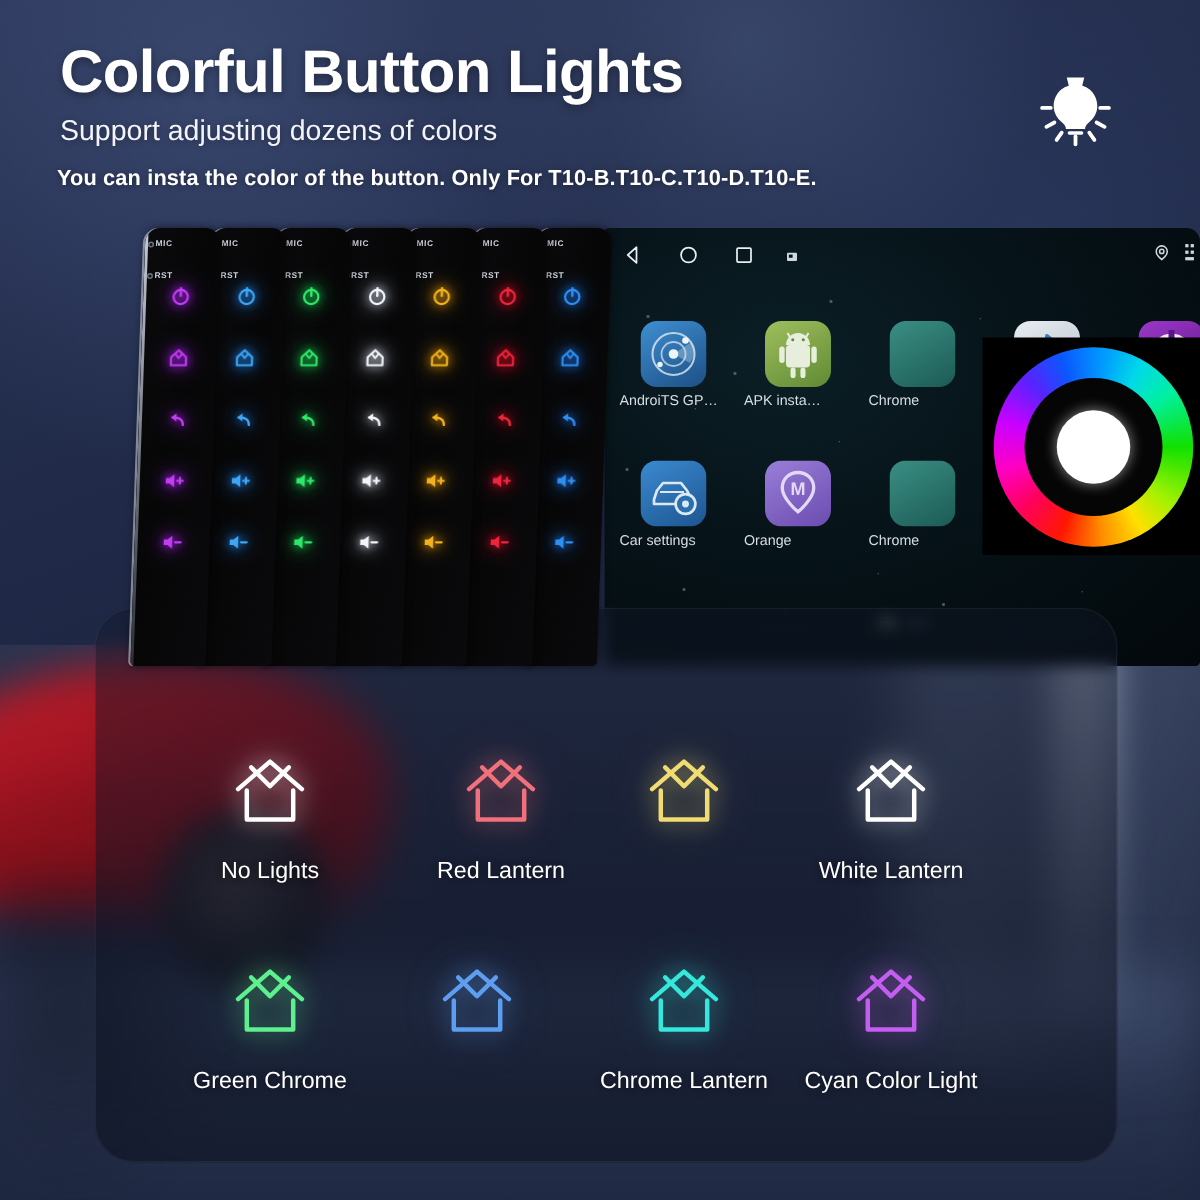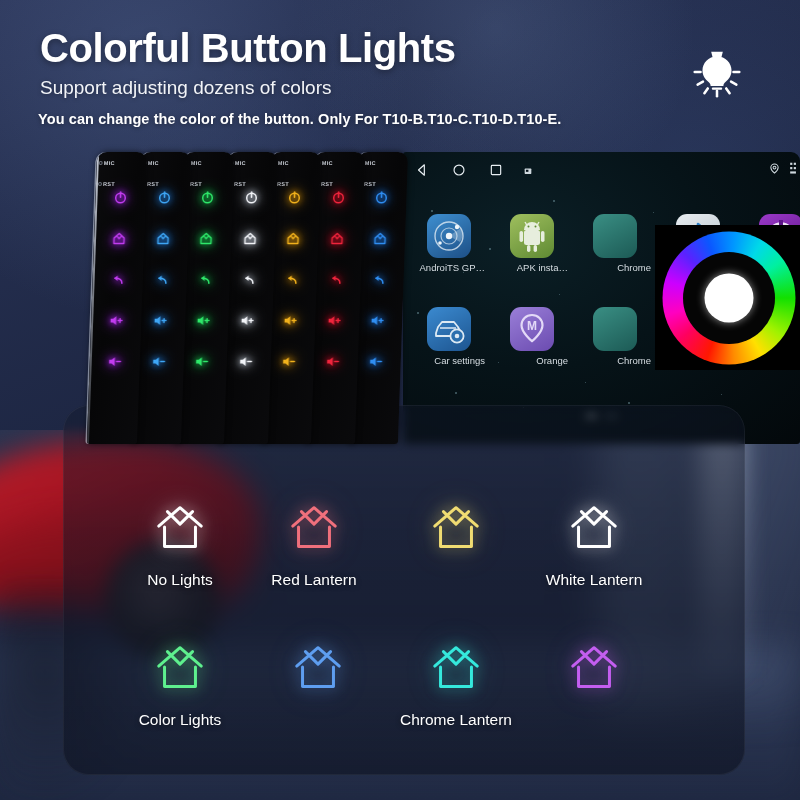--- a/index.html
+++ b/index.html
@@ -113,21 +113,21 @@
   
   #screen{
     position:absolute; left:311px; top:0; width:397px; height:292px;
     background:
       radial-gradient(ellipse at 30% 30%, #0b1f26 0%, #061318 45%, #03080b 100%);
     border-radius:3px 9px 3px 3px; overflow:hidden;
   }
   .star{ position:absolute; background:#8fb7c4; border-radius:50%; opacity:.45; }
   #statusbar{ position:absolute; left:0; top:0; width:397px; height:32px; }
   .nav-ico{ position:absolute; top:11px; }
-  .appcell{ position:absolute; width:72px; text-align:right; }
+  .appcell{ position:absolute; width:72px; text-align:left; }
   .appicon{
     width:44px; height:44px; margin:0 auto; border-radius:11px;
     position:relative; overflow:hidden;
   }
   .applabel{
     margin-top:4px; font-size:9.5px; color:#d7dee3; white-space:nowrap;
     overflow:hidden; text-overflow:ellipsis;
   }
   #pagedots{ position:absolute; left:0; top:251px; width:397px; text-align:center; }
   .dot{ display:inline-block; width:11px; height:2.5px; border-radius:2px; margin:0 2px; }
@@ -180,21 +180,21 @@
   <div id="bg-pillar"></div>
   <div id="car-body"></div>
   <div id="car-body2"></div>
   <div id="car-wheel"></div>
   <div id="bg-dark-l"></div>
 </div>
 
 <div id="header">
   <div id="page-subtitle">Support adjusting dozens of colors</div>
   <div id="page-title">Colorful Button Lights</div>
-  <div id="page-note">You can change the color of the button.  Only For T10-B.T10-C.T10-D.T10-E.</div>
+  <div id="page-note">You can insta the color of the button.  Only For T10-B.T10-C.T10-D.T10-E.</div>
   <svg id="bulb-icon" viewBox="0 0 64 64">
     <path d="M26 12 h12 l-1.5 6 h-9 z" fill="#fff"></path>
     <path d="M32 17 c-9 0-15 6.6-15 14.6 0 5.4 3 9 6 11.6 1.6 1.4 2.4 2.6 2.4 4.2 h13.2 c0-1.6 .8-2.8 2.4-4.2 3-2.6 6-6.2 6-11.6 C47 23.6 41 17 32 17 z" fill="#fff"></path>
     <rect x="26.6" y="49" width="10.8" height="2.4" rx="1.2" fill="#fff"></rect>
     <g stroke="#fff" stroke-width="2.6" stroke-linecap="round">
       <line x1="9" y1="33" x2="15" y2="33"></line>
       <line x1="49" y1="33" x2="55" y2="33"></line>
       <line x1="12" y1="46" x2="17.5" y2="43"></line>
       <line x1="52" y1="46" x2="46.5" y2="43"></line>
       <line x1="19" y1="55" x2="22.5" y2="50"></line>
@@ -574,21 +574,21 @@
 
 <div id="lights-card">
     <div class="lightcell" style="left:42px;top:95px">
            <svg class="house" width="58" height="58" viewBox="0 0 60 60" style="filter:drop-shadow(0 0 7px #ffffff88) drop-shadow(0 0 14px #ffffff44)">
     <path d="M8 27 L30 8 L52 27" fill="none" stroke="#ffffff" stroke-width="3.1" stroke-linecap="round" stroke-linejoin="round"></path>
     <path d="M17 12 L30 25 L43 12" fill="none" stroke="#ffffff" stroke-width="3.1" stroke-linecap="round" stroke-linejoin="round"></path>
     <path d="M14 28 V48 H46 V28" fill="none" stroke="#ffffff" stroke-width="3.1" stroke-linecap="round" stroke-linejoin="round"></path>
   </svg>
            <div class="lightlabel">No Lights</div>
          </div>
-    <div class="lightcell" style="left:176px;top:95px">
+    <div class="lightcell" style="left:196px;top:95px">
            <svg class="house" width="58" height="58" viewBox="0 0 60 60" style="filter:drop-shadow(0 0 7px #f0707c88) drop-shadow(0 0 14px #f0707c44)">
     <path d="M8 27 L30 8 L52 27" fill="none" stroke="#f0707c" stroke-width="3.1" stroke-linecap="round" stroke-linejoin="round"></path>
     <path d="M17 12 L30 25 L43 12" fill="none" stroke="#f0707c" stroke-width="3.1" stroke-linecap="round" stroke-linejoin="round"></path>
     <path d="M14 28 V48 H46 V28" fill="none" stroke="#f0707c" stroke-width="3.1" stroke-linecap="round" stroke-linejoin="round"></path>
   </svg>
            <div class="lightlabel">Red Lantern</div>
          </div>
     <div class="lightcell" style="left:318px;top:95px">
            <svg class="house" width="58" height="58" viewBox="0 0 60 60" style="filter:drop-shadow(0 0 7px #f0dc7288) drop-shadow(0 0 14px #f0dc7244)">
     <path d="M8 27 L30 8 L52 27" fill="none" stroke="#f0dc72" stroke-width="3.1" stroke-linecap="round" stroke-linejoin="round"></path>
@@ -603,21 +603,21 @@
     <path d="M14 28 V48 H46 V28" fill="none" stroke="#ffffff" stroke-width="3.1" stroke-linecap="round" stroke-linejoin="round"></path>
   </svg>
            <div class="lightlabel">White Lantern</div>
          </div>
     <div class="lightcell" style="left:42px;top:235px">
            <svg class="house" width="58" height="58" viewBox="0 0 60 60" style="filter:drop-shadow(0 0 7px #5ef08e88) drop-shadow(0 0 14px #5ef08e44)">
     <path d="M8 27 L30 8 L52 27" fill="none" stroke="#5ef08e" stroke-width="3.1" stroke-linecap="round" stroke-linejoin="round"></path>
     <path d="M17 12 L30 25 L43 12" fill="none" stroke="#5ef08e" stroke-width="3.1" stroke-linecap="round" stroke-linejoin="round"></path>
     <path d="M14 28 V48 H46 V28" fill="none" stroke="#5ef08e" stroke-width="3.1" stroke-linecap="round" stroke-linejoin="round"></path>
   </svg>
-           <div class="lightlabel">Color Lights</div>
+           <div class="lightlabel">Green Chrome</div>
          </div>
     <div class="lightcell" style="left:180px;top:235px">
            <svg class="house" width="58" height="58" viewBox="0 0 60 60" style="filter:drop-shadow(0 0 7px #5e9ef088) drop-shadow(0 0 14px #5e9ef044)">
     <path d="M8 27 L30 8 L52 27" fill="none" stroke="#5e9ef0" stroke-width="3.1" stroke-linecap="round" stroke-linejoin="round"></path>
     <path d="M17 12 L30 25 L43 12" fill="none" stroke="#5e9ef0" stroke-width="3.1" stroke-linecap="round" stroke-linejoin="round"></path>
     <path d="M14 28 V48 H46 V28" fill="none" stroke="#5e9ef0" stroke-width="3.1" stroke-linecap="round" stroke-linejoin="round"></path>
   </svg>
          </div>
     <div class="lightcell" style="left:318px;top:235px">
            <svg class="house" width="58" height="58" viewBox="0 0 60 60" style="filter:drop-shadow(0 0 7px #35e8dc88) drop-shadow(0 0 14px #35e8dc44)">
@@ -626,14 +626,15 @@
     <path d="M14 28 V48 H46 V28" fill="none" stroke="#35e8dc" stroke-width="3.1" stroke-linecap="round" stroke-linejoin="round"></path>
   </svg>
            <div class="lightlabel">Chrome Lantern</div>
          </div>
     <div class="lightcell" style="left:456px;top:235px">
            <svg class="house" width="58" height="58" viewBox="0 0 60 60" style="filter:drop-shadow(0 0 7px #c45ef088) drop-shadow(0 0 14px #c45ef044)">
     <path d="M8 27 L30 8 L52 27" fill="none" stroke="#c45ef0" stroke-width="3.1" stroke-linecap="round" stroke-linejoin="round"></path>
     <path d="M17 12 L30 25 L43 12" fill="none" stroke="#c45ef0" stroke-width="3.1" stroke-linecap="round" stroke-linejoin="round"></path>
     <path d="M14 28 V48 H46 V28" fill="none" stroke="#c45ef0" stroke-width="3.1" stroke-linecap="round" stroke-linejoin="round"></path>
   </svg>
+           <div class="lightlabel">Cyan Color Light</div>
          </div>
   </div>
 
 </body></html>

